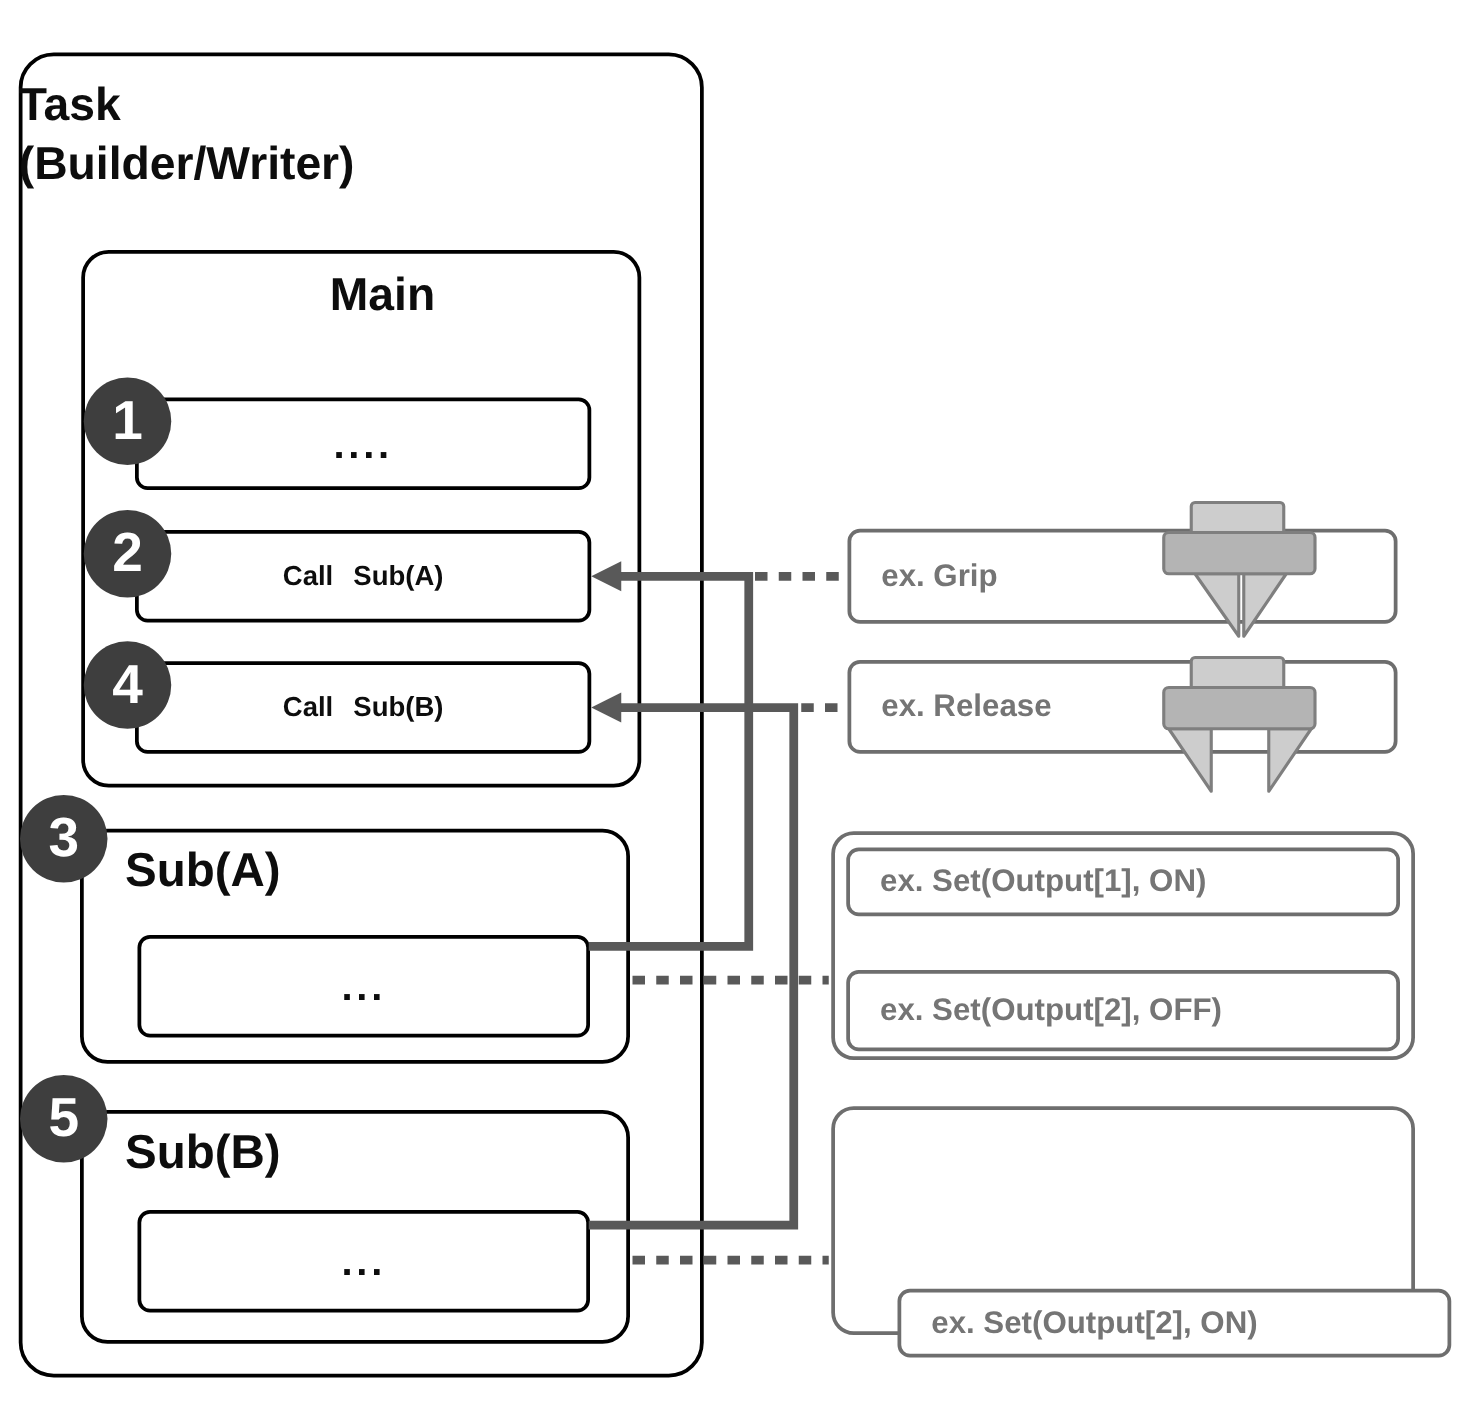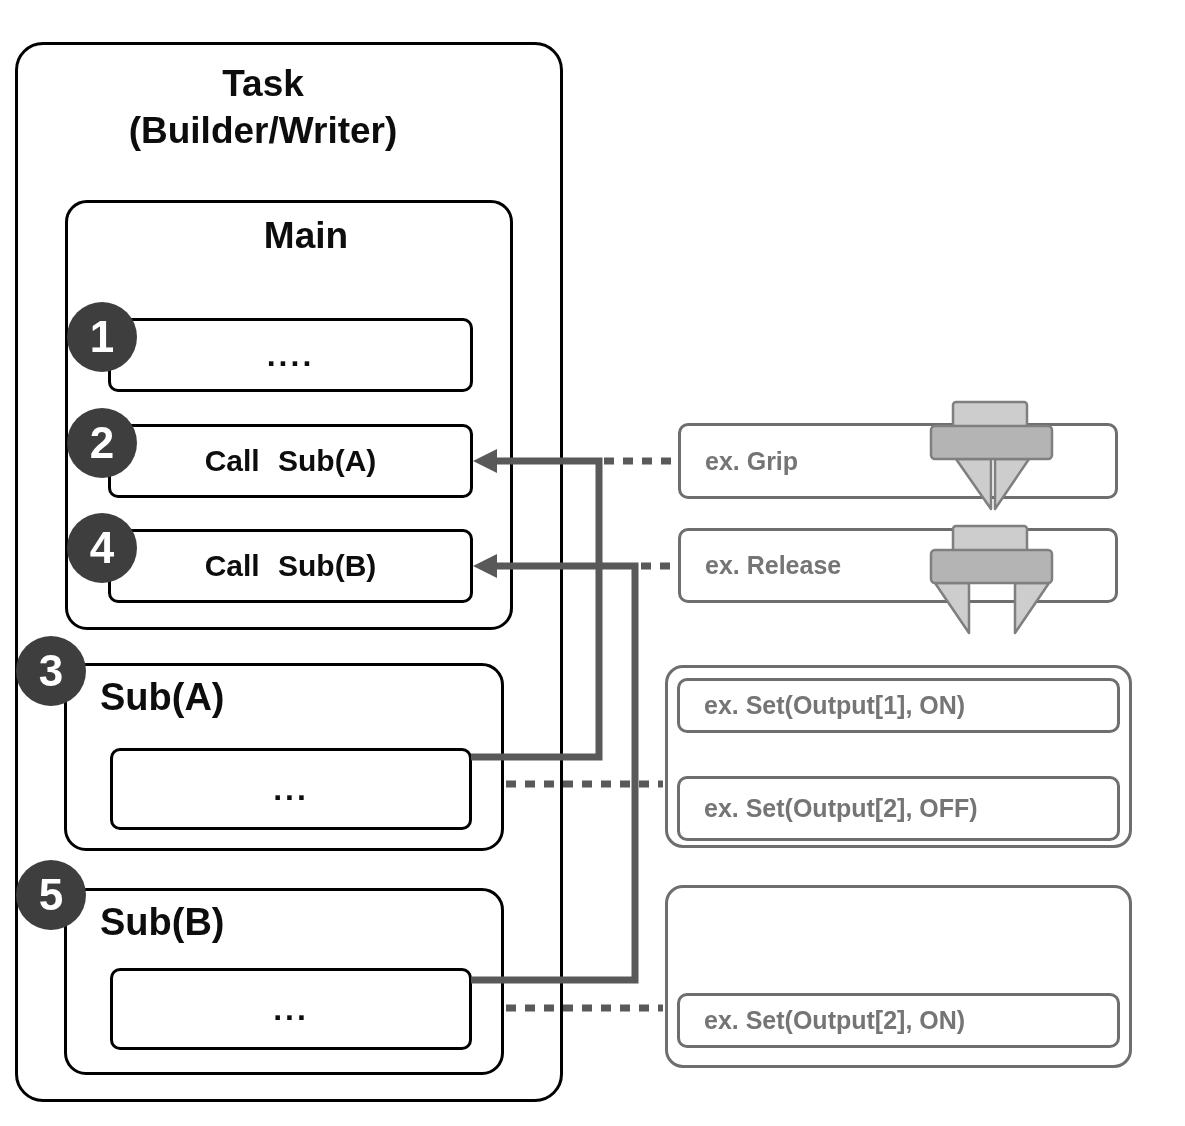--- a/index.html
+++ b/index.html
@@ -3,29 +3,29 @@
 <meta charset="utf-8">
 <style>
   html,body{margin:0;padding:0;background:#ffffff;}
   .canvas{
     position:relative;width:1185px;height:1126px;background:#ffffff;overflow:hidden;
     font-family:"Liberation Sans", sans-serif;font-weight:bold;color:#111;
   }
   
   .task-box{position:absolute;left:15px;top:42px;width:548px;height:1060px;
     border:3px solid #000;border-radius:28px;background:#fff;box-sizing:border-box;}
-  .task-title{position:absolute;left:15px;top:60px;width:496px;text-align:center;
+  .task-title{position:absolute;left:15px;top:60px;width:496px;text-align:left;
     font-size:37px;line-height:47px;color:#0d0d0d;}
   .main-box{position:absolute;left:65px;top:200px;width:448px;height:430px;
     border:3px solid #000;border-radius:22px;background:#fff;box-sizing:border-box;}
   .main-title{position:absolute;left:65px;top:215px;width:448px;text-align:center;
     font-size:37px;color:#0d0d0d;padding-left:17px;}
   .step-box{position:absolute;left:108px;width:365px;height:74px;background:#fff;
     border:3px solid #000;border-radius:10px;box-sizing:border-box;
-    display:flex;align-items:center;justify-content:center;font-size:30px;color:#0d0d0d;
+    display:flex;align-items:center;justify-content:center;font-size:22px;color:#0d0d0d;
     word-spacing:10px;}
   .step-1{top:318px;font-size:32px;letter-spacing:3px;}
   .step-2{top:424px;}
   .step-3{top:529px;}
   .sub-box{position:absolute;left:64px;width:440px;border:3px solid #000;
     border-radius:22px;background:#fff;box-sizing:border-box;}
   .sub-a{top:663px;height:188px;}
   .sub-b{top:888px;height:187px;}
   .sub-title{position:absolute;left:82px;font-size:38px;color:#0d0d0d;margin-left:18px;}
   .sub-a-title{top:676px;}
@@ -52,21 +52,21 @@
   .ex-grip{left:678px;top:423px;width:440px;height:76px;}
   .ex-release{left:678px;top:528px;width:440px;height:75px;}
   .ex-group{position:absolute;left:665px;width:467px;height:183px;background:#fff;
     border:3px solid #6e6e6e;border-radius:18px;box-sizing:border-box;}
   .ex-group-a{top:665px;}
   .ex-group-b{top:885px;}
   .ex-set{left:677px;width:443px;height:55px;}
   .set-a1{top:678px;}
   .set-a2{top:776px;height:65px;text-align:center;}
   .set-b1{top:898px;}
-  .set-b2{top:993px;}
+  .set-b2{top:1031px;margin-left:41px;}
   
   .connector-layer{position:absolute;left:0;top:0;width:1185px;height:1126px;
     z-index:8;pointer-events:none;}
   .gripper{position:absolute;z-index:9;}
   .gripper-grip{left:925px;top:398px;}
   .gripper-release{left:925px;top:522px;}
 </style>
 </head>
 <body>
 

